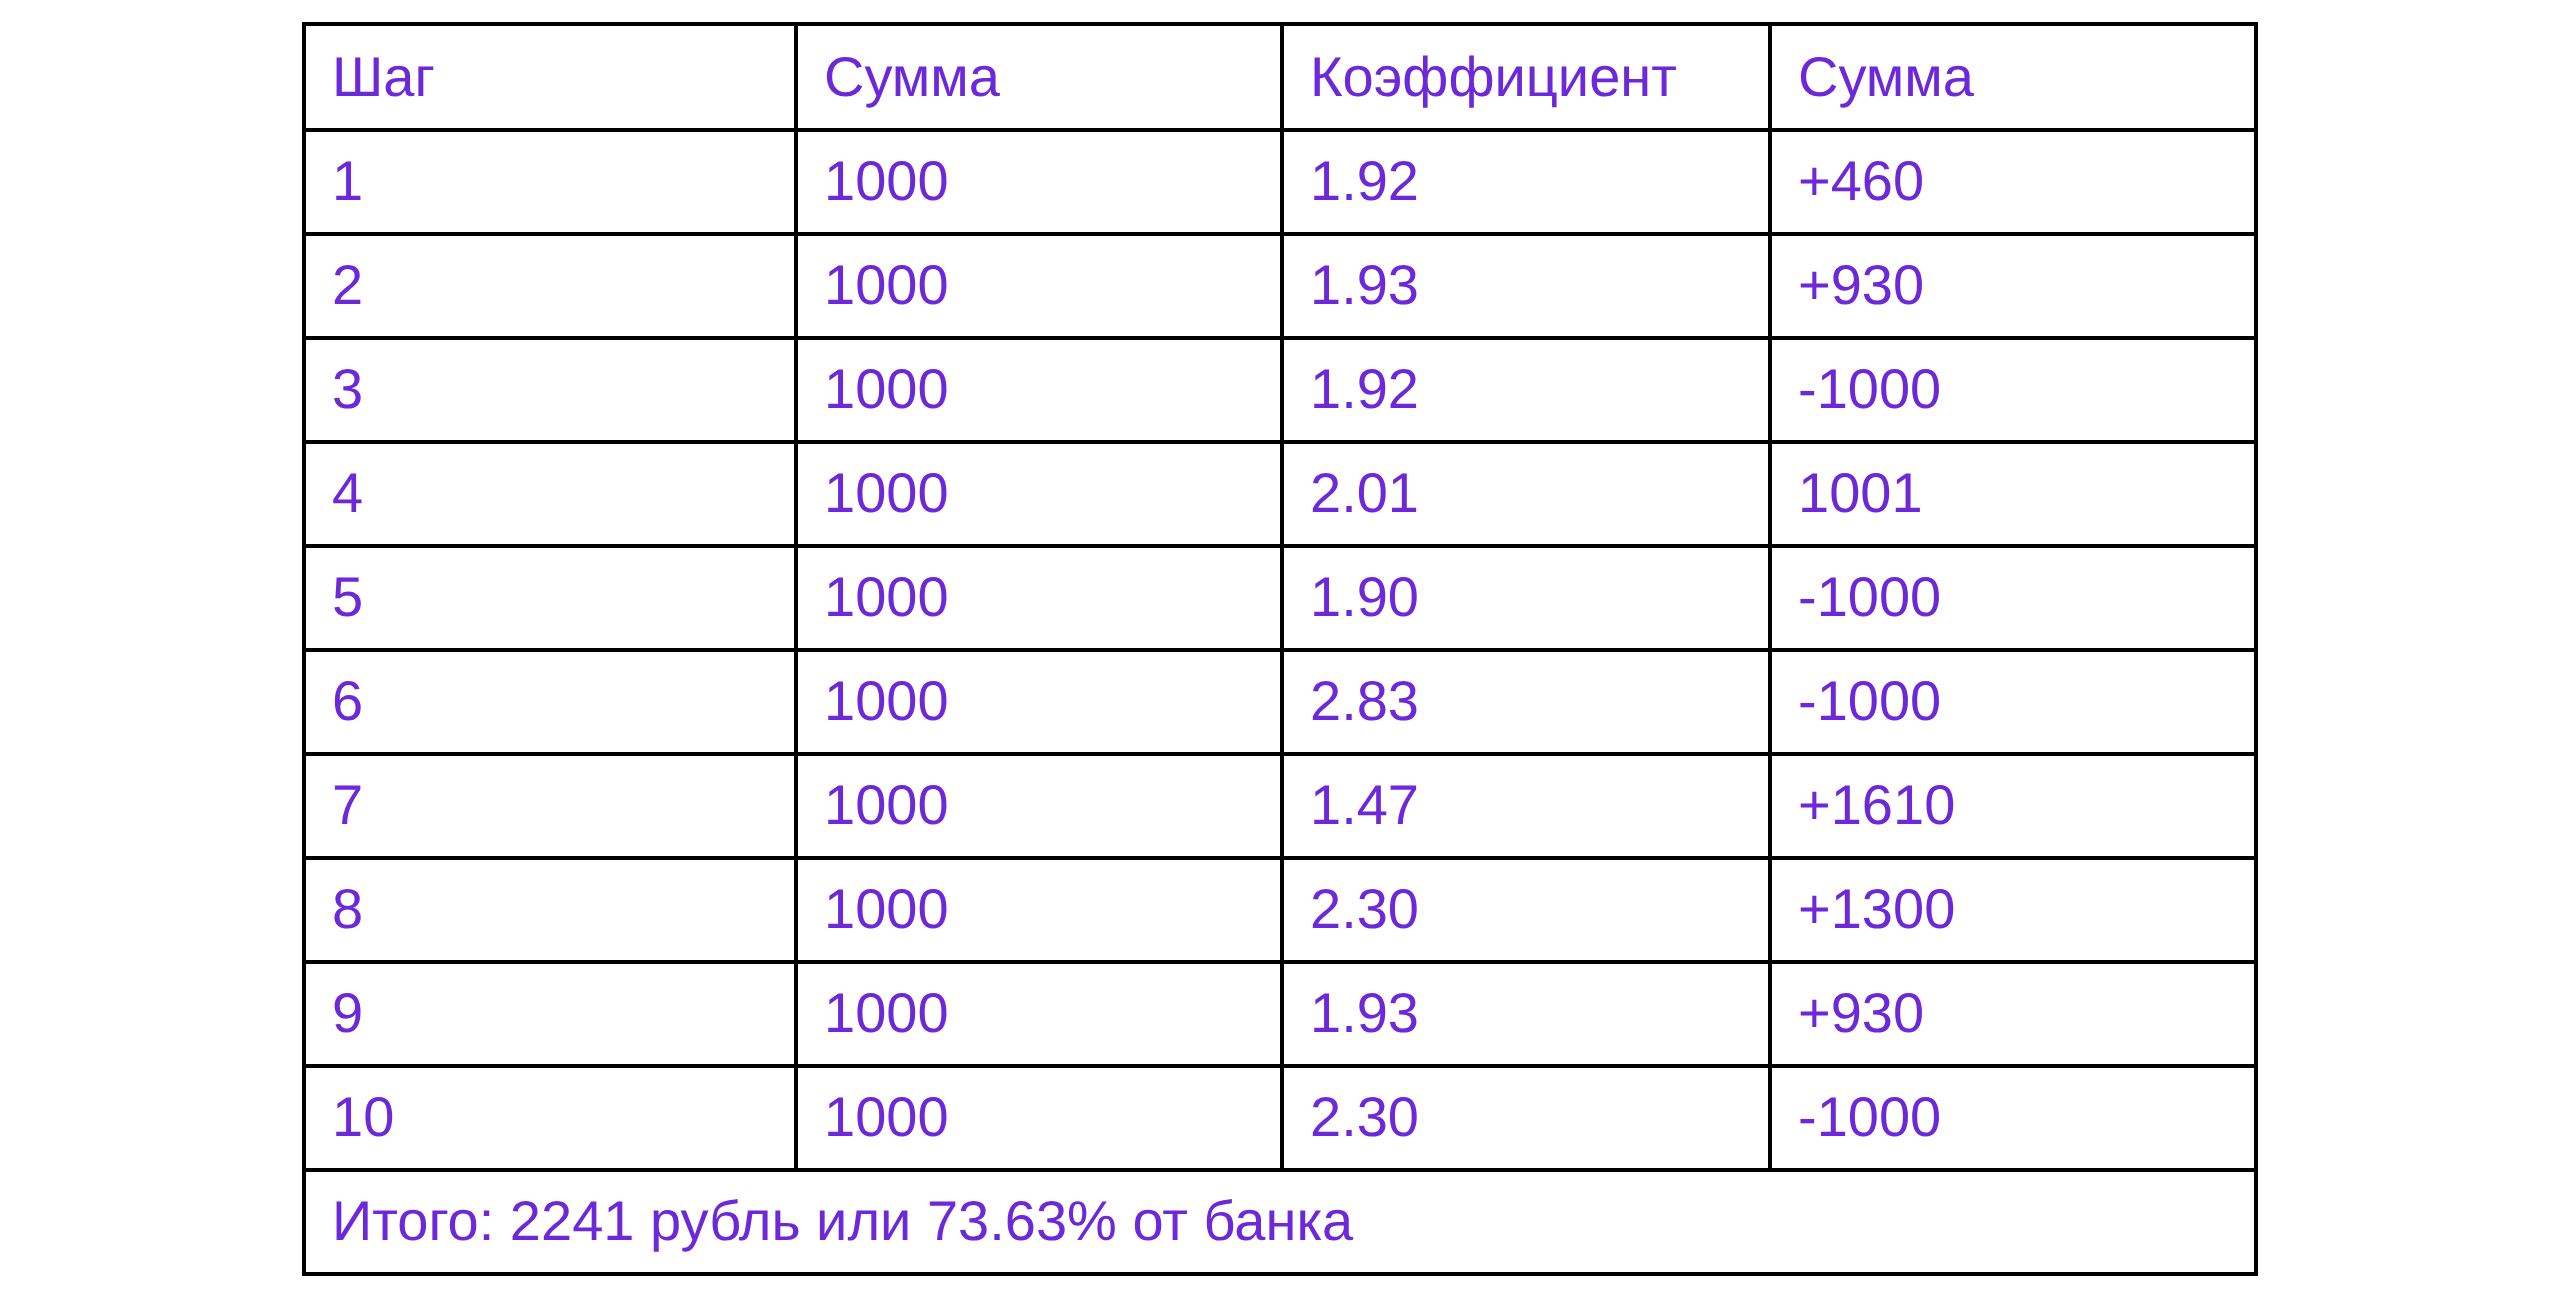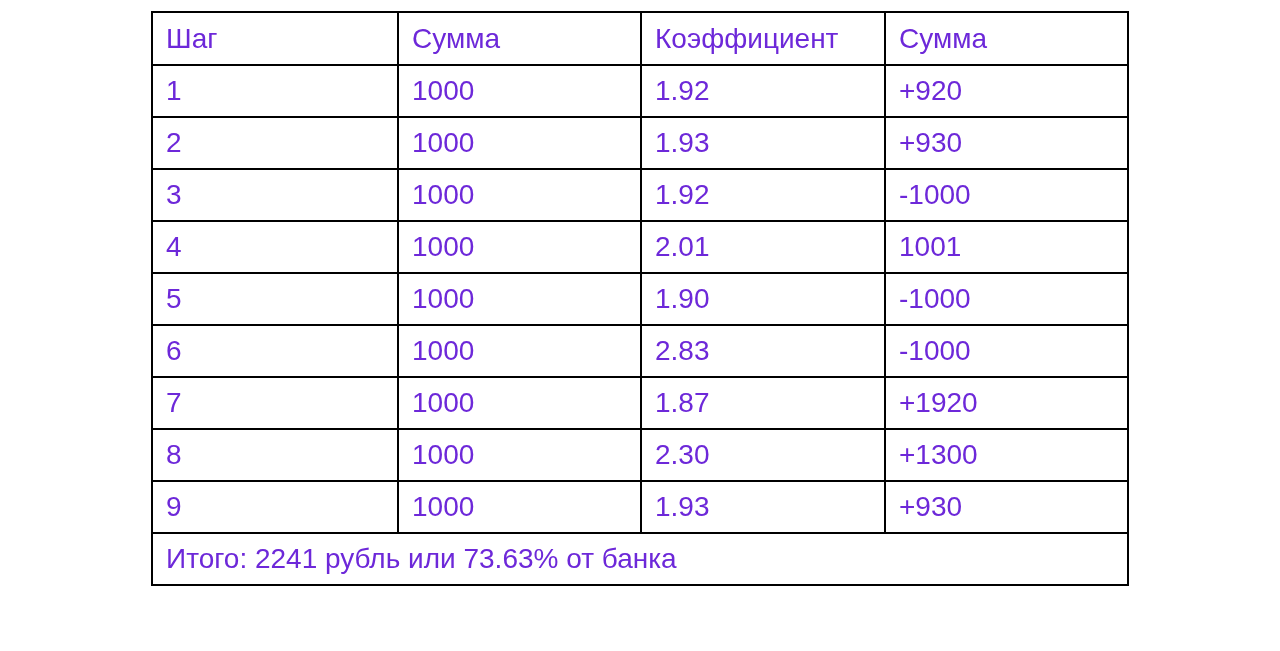--- a/index.html
+++ b/index.html
@@ -69,21 +69,21 @@
             <th>Сумма</th>
             <th>Коэффициент</th>
             <th>Сумма</th>
           </tr>
       </thead>
       <tbody id="body-rows">
           <tr>
             <td>1</td>
             <td>1000</td>
             <td>1.92</td>
-            <td>+920</td>
+            <td>+460</td>
           </tr>
           <tr>
             <td>2</td>
             <td>1000</td>
             <td>1.93</td>
             <td>+930</td>
           </tr>
           <tr>
             <td>3</td>
             <td>1000</td>
@@ -104,35 +104,41 @@
           </tr>
           <tr>
             <td>6</td>
             <td>1000</td>
             <td>2.83</td>
             <td>-1000</td>
           </tr>
           <tr>
             <td>7</td>
             <td>1000</td>
-            <td>1.87</td>
-            <td>+1920</td>
+            <td>1.47</td>
+            <td>+1610</td>
           </tr>
           <tr>
             <td>8</td>
             <td>1000</td>
             <td>2.30</td>
             <td>+1300</td>
           </tr>
           <tr>
             <td>9</td>
             <td>1000</td>
             <td>1.93</td>
             <td>+930</td>
           </tr>
+          <tr>
+            <td>10</td>
+            <td>1000</td>
+            <td>2.30</td>
+            <td>-1000</td>
+          </tr>
         </tbody>
       <tfoot>
         <tr>
           <td id="footer-cell" colspan="4">Итого: 2241 рубль или 73.63% от банка</td>
         </tr>
       </tfoot>
     </table>
   </div>
 </div>
 

